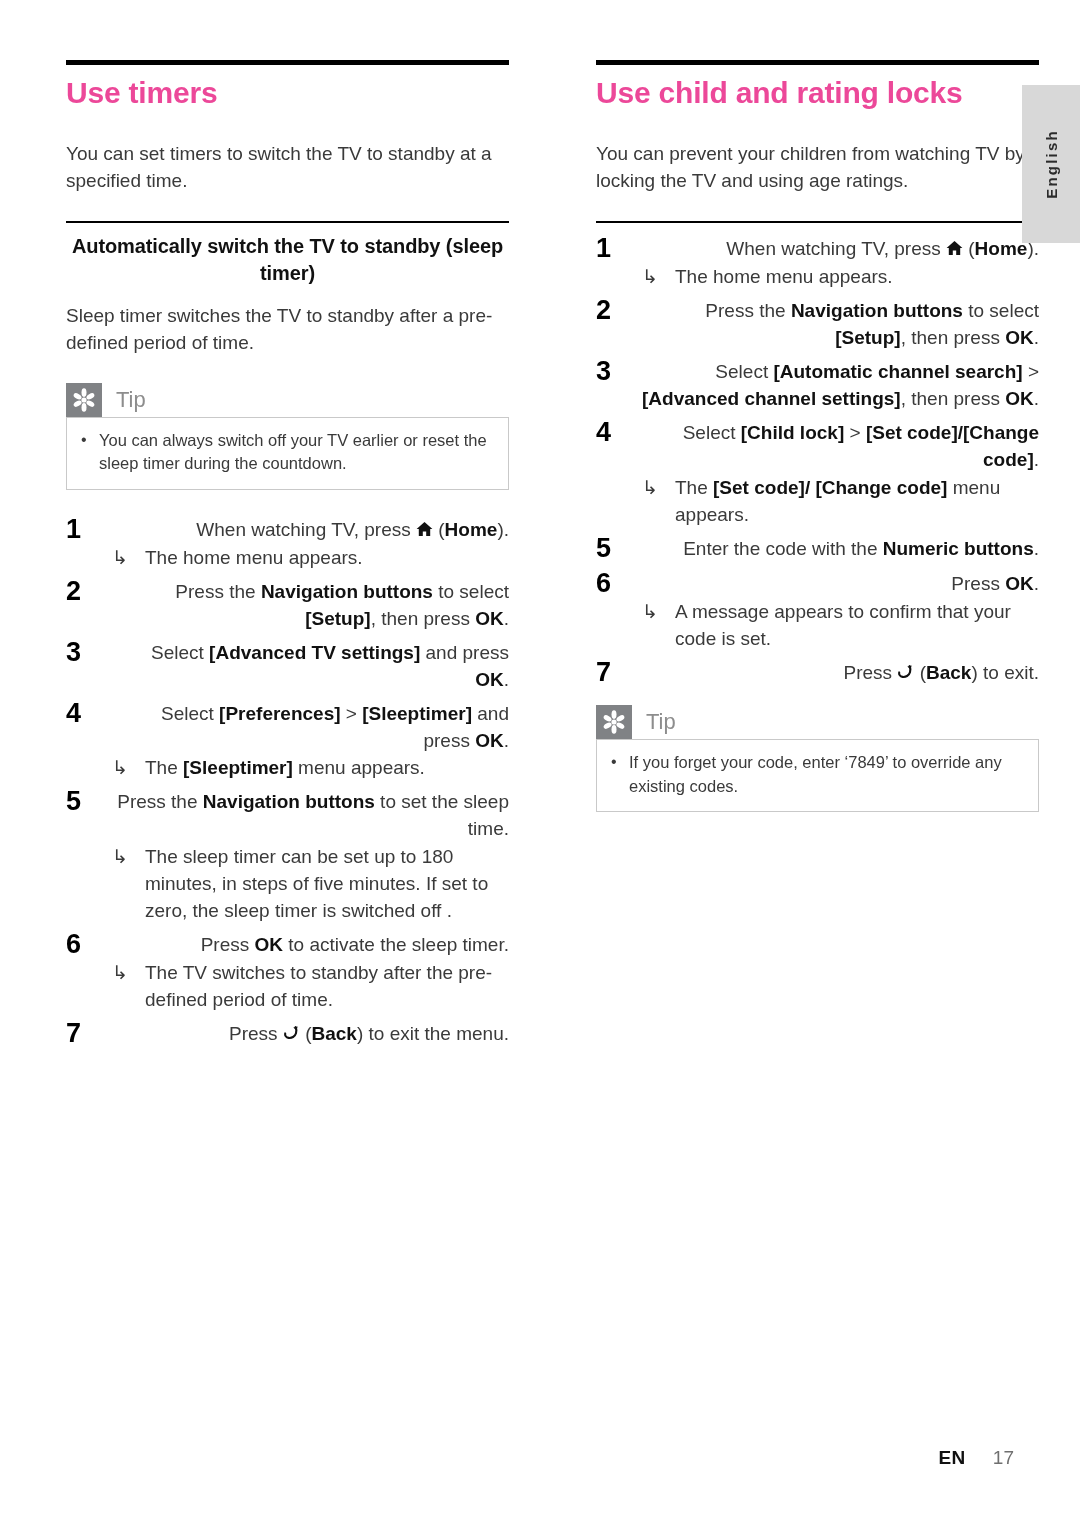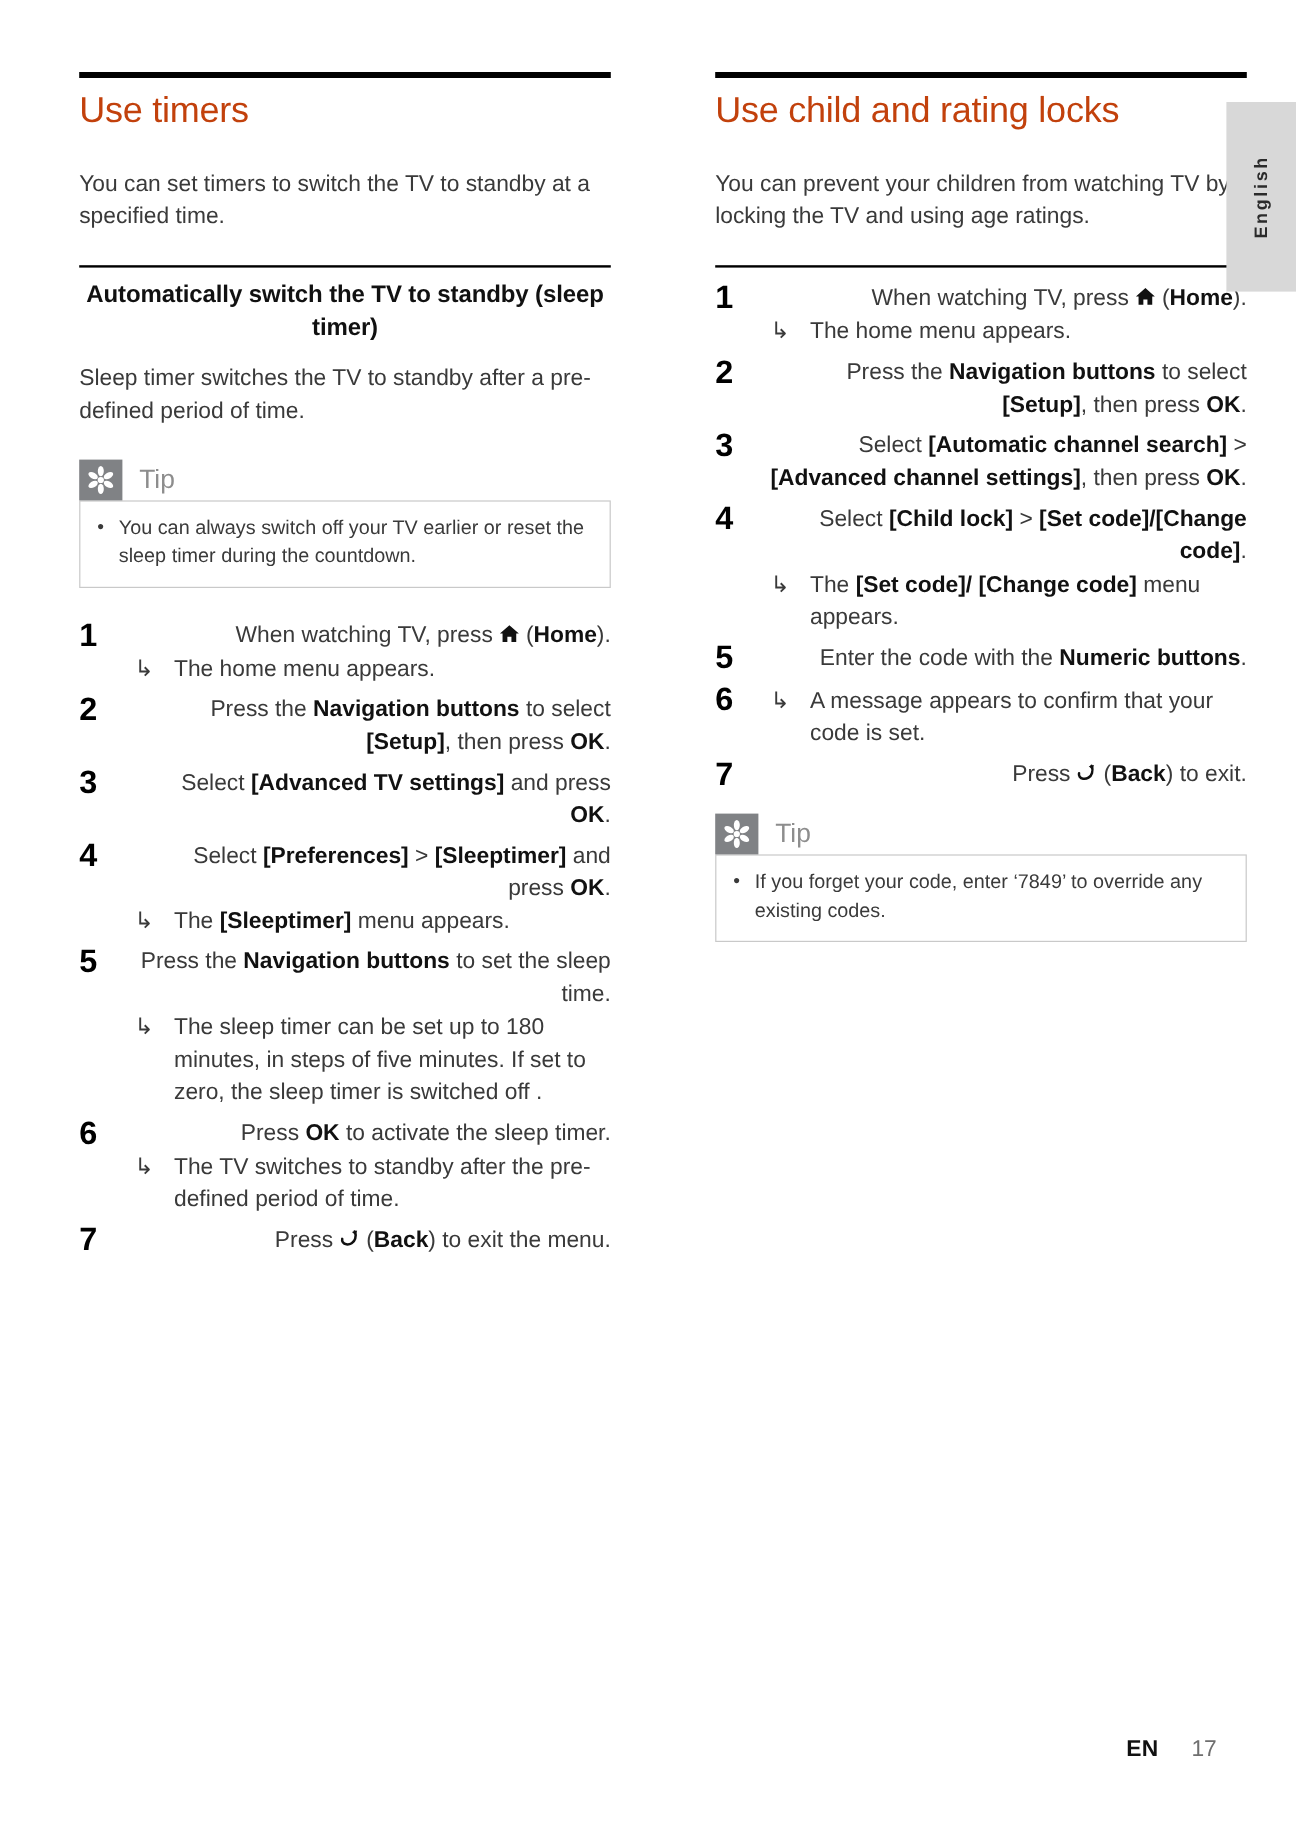--- a/index.html
+++ b/index.html
@@ -63,25 +63,25 @@
   }
   .rule-thin {
     height: 0;
     border-top: 2px solid #000000;
     margin: 0 0 10px 0;
   }
 
   
   h1.sec-title {
     font-size: 30px;
-    font-weight: 400;
+    font-weight: 700;
     line-height: 1.2;
     margin: 0 0 30px 0;
     letter-spacing: -0.2px;
-    color: #c2410c;
+    color: #ec4899;
   }
   h2.sub-title {
     font-size: 20px;
     font-weight: 700;
     line-height: 1.35;
     margin: 0 0 16px 0;
     color: #111111;
     letter-spacing: -0.1px;
     text-align: center;
   }
@@ -371,20 +371,21 @@
         </div>
         <div class="step">
           <div class="step-num">5</div>
           <div class="step-content">
             <div class="step-text"><span>Enter the code with the </span><b class="b">Numeric buttons</b><span>.</span></div>
           </div>
         </div>
         <div class="step">
           <div class="step-num">6</div>
           <div class="step-content">
+            <div class="step-text"><span>Press </span><b class="b">OK</b><span>.</span></div>
             <div class="substep">
               <span class="substep-arrow">↳</span>
               <span class="substep-text"><span>A message appears to confirm that your code is set.</span></span>
             </div>
           </div>
         </div>
         <div class="step">
           <div class="step-num">7</div>
           <div class="step-content">
             <div class="step-text"><span>Press </span><span class="icon-inline"><svg width="17" height="16" viewBox="0 0 17 16">

